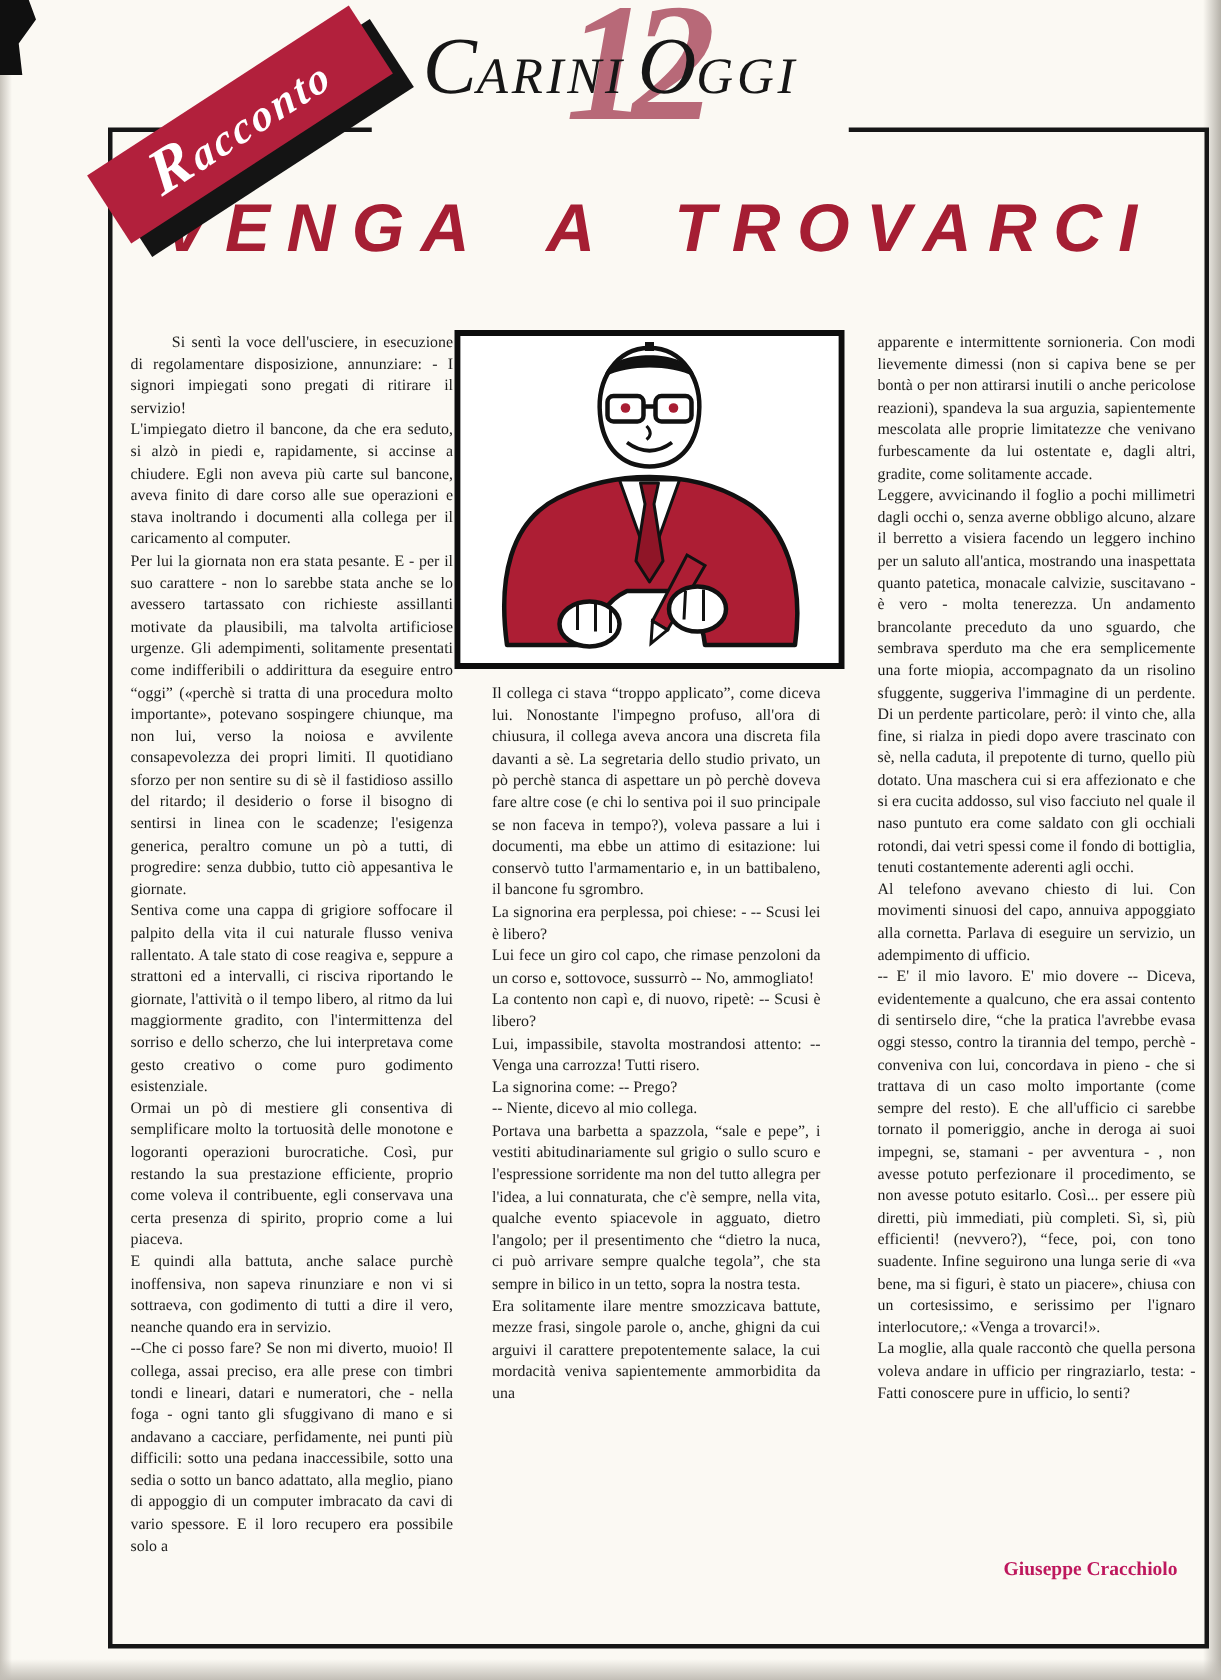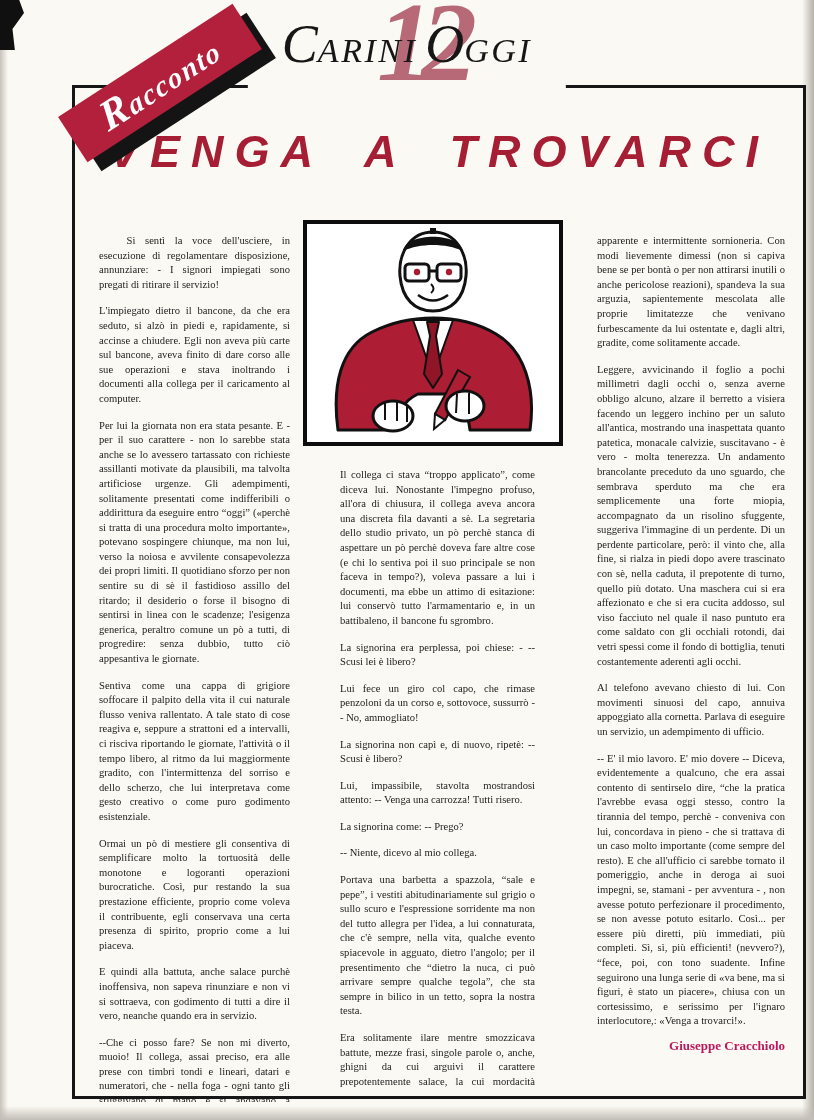--- a/index.html
+++ b/index.html
@@ -39,21 +39,21 @@
   .ribbon-face p::first-letter{font-size:42px;}
   
   .frame{position:absolute;left:72px;top:85px;width:728px;height:1008px;
     border:3px solid #161616;}
   .title{position:absolute;left:0;right:0;top:38px;text-align:center;
     font-family:"Liberation Sans",sans-serif;font-weight:bold;font-style:italic;
     font-size:45px;letter-spacing:11px;word-spacing:20px;color:#a51e33;white-space:nowrap;}
   
   .col{position:absolute;overflow:hidden;color:#1c1c1c;
     font-size:10.6px;line-height:14.6px;}
-  .col p{margin:12px;text-align:justify;}
+  .col p{margin:0;text-align:justify;}
   .col1{left:12px;top:134px;width:215px;height:880px;}
   .col1 p:first-child{text-indent:2.6em;}
   .col2{left:253px;top:368px;width:219px;height:635px;}
   .col3{left:510px;top:134px;width:212px;height:812px;}
   .author{position:absolute;top:950px;right:18px;font-weight:bold;font-size:13px;color:#be185d;}
   
   .illus-box{position:absolute;left:228px;top:132px;width:252px;height:218px;
     border:4px solid #0d0d0d;background:#ffffff;}
   .illus-box svg{display:block;width:100%;height:100%;}
 </style>
@@ -111,21 +111,21 @@
         <path d="M78,179 L78,196 M90,178 L90,197 M100,182 L100,198" fill="none" stroke="#111111" stroke-width="2"></path>
         <ellipse cx="158" cy="182" rx="19" ry="15" fill="#ffffff" stroke="#111111" stroke-width="3"></ellipse>
         <path d="M150,170 L149,189 M162,169 L162,190" fill="none" stroke="#111111" stroke-width="2"></path>
       </svg>
     </div>
 
     <div class="col col2">
         <p>Il collega ci stava “troppo applicato”, come diceva lui. Nonostante l'impegno profuso, all'ora di chiusura, il collega aveva ancora una discreta fila davanti a sè. La segretaria dello studio privato, un pò perchè stanca di aspettare un pò perchè doveva fare altre cose (e chi lo sentiva poi il suo principale se non faceva in tempo?), voleva passare a lui i documenti, ma ebbe un attimo di esitazione: lui conservò tutto l'armamentario e, in un battibaleno, il bancone fu sgrombro.</p>
         <p>La signorina era perplessa, poi chiese: - -- Scusi lei è libero?</p>
         <p>Lui fece un giro col capo, che rimase penzoloni da un corso e, sottovoce, sussurrò -- No, ammogliato!</p>
-        <p>La signorina non capì e, di nuovo, ripetè: -- Scusi è libero?</p>
+        <p>La contento non capì e, di nuovo, ripetè: -- Scusi è libero?</p>
         <p>Lui, impassibile, stavolta mostrandosi attento: -- Venga una carrozza! Tutti risero.</p>
         <p>La signorina come: -- Prego?</p>
         <p>-- Niente, dicevo al mio collega.</p>
         <p>Portava una barbetta a spazzola, “sale e pepe”, i vestiti abitudinariamente sul grigio o sullo scuro e l'espressione sorridente ma non del tutto allegra per l'idea, a lui connaturata, che c'è sempre, nella vita, qualche evento spiacevole in agguato, dietro l'angolo; per il presentimento che “dietro la nuca, ci può arrivare sempre qualche tegola”, che sta sempre in bilico in un tetto, sopra la nostra testa.</p>
         <p>Era solitamente ilare mentre smozzicava battute, mezze frasi, singole parole o, anche, ghigni da cui arguivi il carattere prepotentemente salace, la cui mordacità veniva sapientemente ammorbidita da una</p>
       </div>
     <div class="col col3">
         <p>apparente e intermittente sornioneria. Con modi lievemente dimessi (non si capiva bene se per bontà o per non attirarsi inutili o anche pericolose reazioni), spandeva la sua arguzia, sapientemente mescolata alle proprie limitatezze che venivano furbescamente da lui ostentate e, dagli altri, gradite, come solitamente accade.</p>
         <p>Leggere, avvicinando il foglio a pochi millimetri dagli occhi o, senza averne obbligo alcuno, alzare il berretto a visiera facendo un leggero inchino per un saluto all'antica, mostrando una inaspettata quanto patetica, monacale calvizie, suscitavano - è vero - molta tenerezza. Un andamento brancolante preceduto da uno sguardo, che sembrava sperduto ma che era semplicemente una forte miopia, accompagnato da un risolino sfuggente, suggeriva l'immagine di un perdente. Di un perdente particolare, però: il vinto che, alla fine, si rialza in piedi dopo avere trascinato con sè, nella caduta, il prepotente di turno, quello più dotato. Una maschera cui si era affezionato e che si era cucita addosso, sul viso facciuto nel quale il naso puntuto era come saldato con gli occhiali rotondi, dai vetri spessi come il fondo di bottiglia, tenuti costantemente aderenti agli occhi.</p>
         <p>Al telefono avevano chiesto di lui. Con movimenti sinuosi del capo, annuiva appoggiato alla cornetta. Parlava di eseguire un servizio, un adempimento di ufficio.</p>

